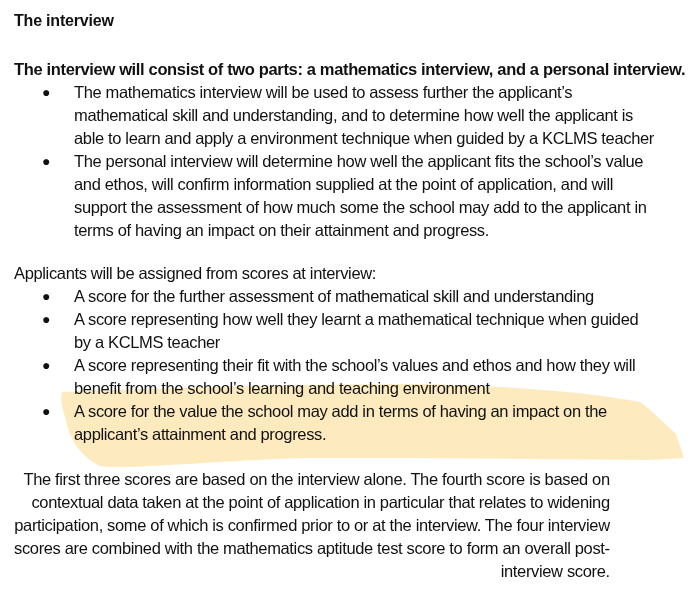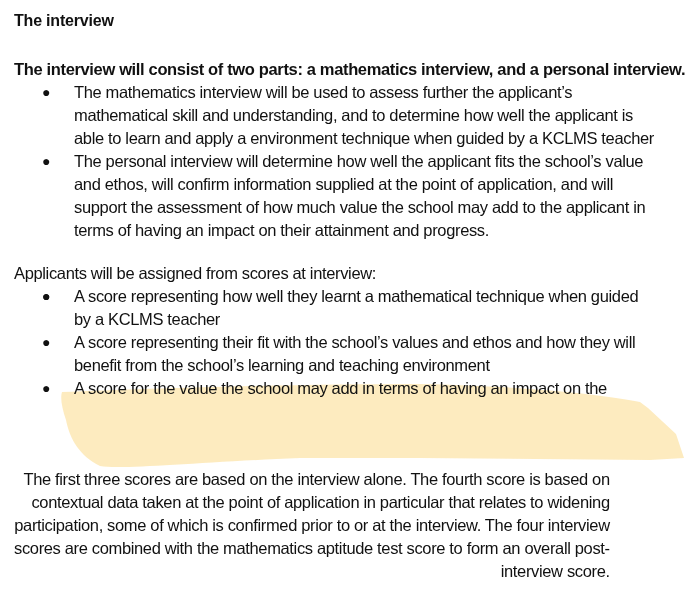--- a/index.html
+++ b/index.html
@@ -32,44 +32,46 @@
       <li>
         <span class="bullet">●</span>
         <div>The mathematics interview will be used to assess further the applicant’s</div>
         <div>mathematical skill and understanding, and to determine how well the applicant is</div>
         <div>able to learn and apply a environment technique when guided by a KCLMS teacher</div>
       </li>
       <li>
         <span class="bullet">●</span>
         <div>The personal interview will determine how well the applicant fits the school’s value</div>
         <div>and ethos, will confirm information supplied at the point of application, and will</div>
-        <div>support the assessment of how much value the school may add to the applicant in</div>
+        <div>support the assessment of how much some the school may add to the applicant in</div>
         <div>terms of having an impact on their attainment and progress.</div>
       </li>
     </ul>
 
     <div class="para" style="top:262px;">Applicants will be assigned from scores at interview:</div>
 
     <ul class="blist" style="top:285px;">
       <li>
         <span class="bullet">●</span>
+        <div>A score for the further assessment of mathematical skill and understanding</div>
       </li>
       <li>
         <span class="bullet">●</span>
         <div>A score representing how well they learnt a mathematical technique when guided</div>
         <div>by a KCLMS teacher</div>
       </li>
       <li>
         <span class="bullet">●</span>
         <div>A score representing their fit with the school’s values and ethos and how they will</div>
         <div>benefit from the school’s learning and teaching environment</div>
       </li>
       <li>
         <span class="bullet">●</span>
         <div>A score for the value the school may add in terms of having an impact on the</div>
+        <div>applicant’s attainment and progress.</div>
       </li>
     </ul>
 
     <div class="para" style="top:468px;text-align:right;">
       <div>The first three scores are based on the interview alone. The fourth score is based on</div>
       <div>contextual data taken at the point of application in particular that relates to widening</div>
       <div>participation, some of which is confirmed prior to or at the interview. The four interview</div>
       <div>scores are combined with the mathematics aptitude test score to form an overall post-</div>
       <div>interview score.</div>
     </div>

